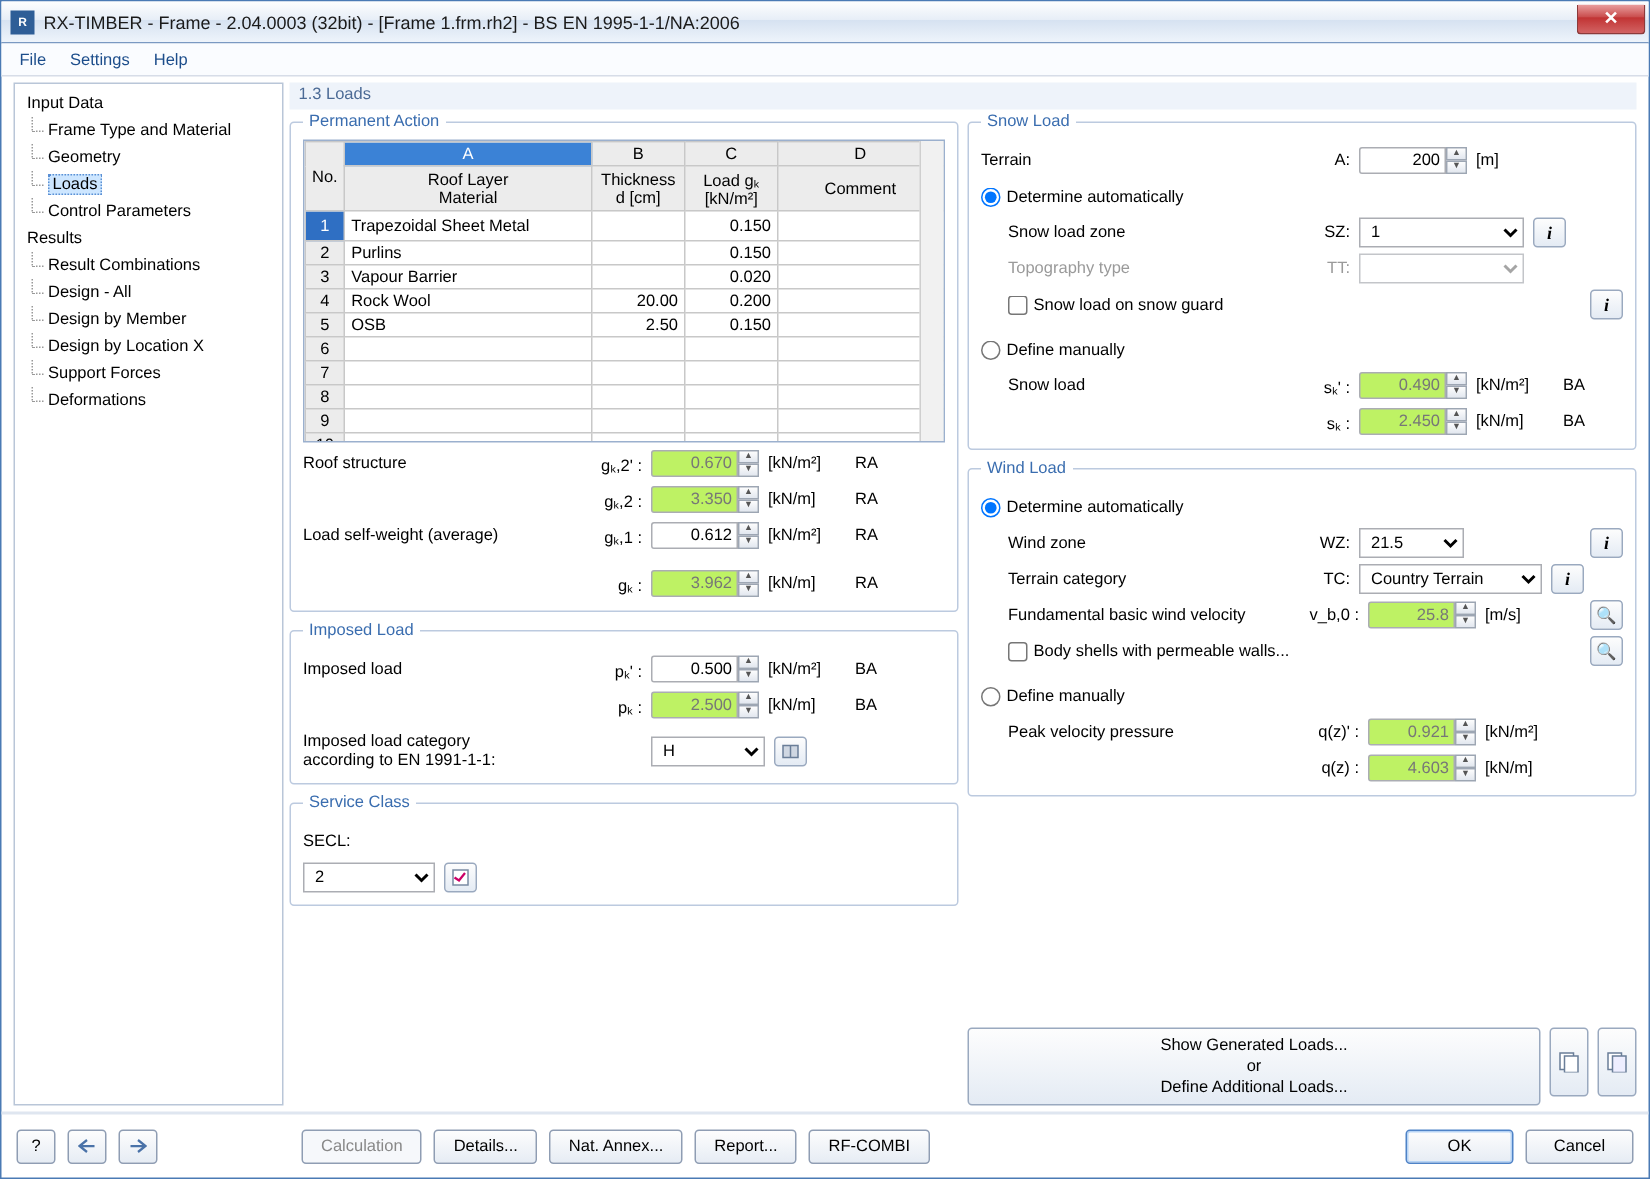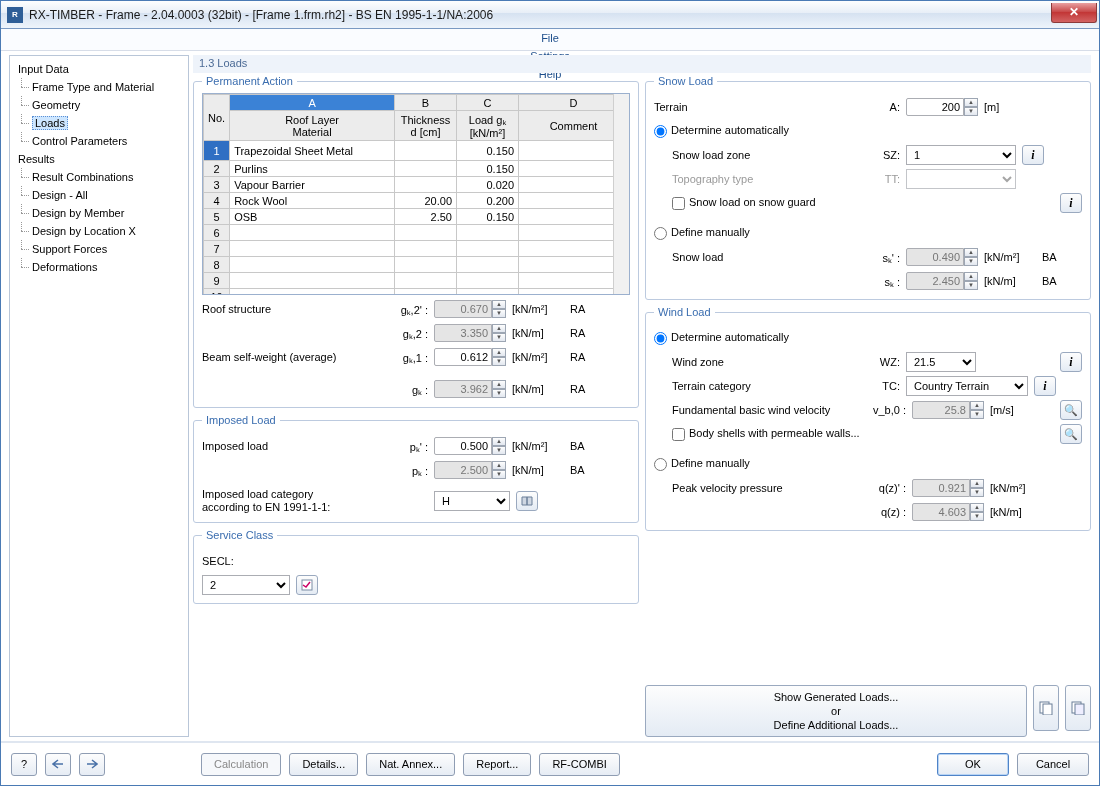--- a/index.html
+++ b/index.html
@@ -8,21 +8,21 @@
 
 .window { width: 1100px; height: 786px; border: 1px solid #4a7ab4; display: flex; flex-direction: column; background: #fff; }
 .titlebar { height: 28px; background: linear-gradient(#fdfefe,#e7eef7 45%,#d6e2f1 46%,#eef4fb); display: flex; align-items: center; padding: 0 0 0 6px; border-bottom: 1px solid #7a99c2; }
 .titlebar img.icon, .titlebar .app-icon { width: 16px; height: 16px; margin-right: 6px; }
 .app-icon { display:inline-flex; align-items:center; justify-content:center; background:#2e5e97; color:#fff; font-size:8px; font-weight:bold; }
 .titlebar-text { color: #1a1a1a; font-size: 12px; text-align: center; }
 .titlebar-buttons { margin-left: auto; display:flex; }
 .titlebar-btn { width: 46px; height: 20px; margin-top: -4px; border: 1px solid #8aa2c0; border-top:none; display:flex; align-items:center; justify-content:center; font-size:10px; background:linear-gradient(#f2f6fb,#e0e9f4); }
 .titlebar-btn.close { background: linear-gradient(#e9a0a0,#c94b4b 45%,#c13333 46%,#d26363); border-color:#8c3a3a; color:#fff; width:46px; border-top-right-radius:0; border-bottom-right-radius:3px; border-bottom-left-radius:3px; font-weight:bold; font-size:12px; margin-right:2px; }
 
-.menubar { height: 22px; background: #fafcff; border-bottom: 1px solid #d7dde8; display:flex; align-items:center; padding: 0 4px; flex-direction: column; }
+.menubar { height: 22px; background: #fafcff; border-bottom: 1px solid #d7dde8; display:flex; align-items:center; padding: 0 4px; }
 .menubar span { padding: 3px 8px 3px 8px; color: #1c4d8b; cursor:default; }
 
 .client { flex: 1; display:flex; flex-direction: column; padding: 0 0 0 0; }
 .body-row { flex:1; display:flex; }
 
 
 .tree-panel { width: 180px; border: 1px solid #b9c6d8; margin: 4px 4px 4px 8px; padding: 4px 6px 4px 8px; background:#fff; overflow:hidden; }
 .tree-root > div { line-height: 16px; }
 .tree-item { padding: 1px 0 1px 0; cursor: default; }
 .tree-child { padding-left: 14px; position: relative; }
@@ -53,21 +53,21 @@
 
 
 .frow { display:flex; align-items:center; gap:6px; margin-top:4px; height:20px; }
 .frow .lab { flex:0 0 180px; }
 .frow .lab-wide { flex:0 0 200px; }
 .frow .sym { width:40px; text-align:right; }
 .spin { display:inline-flex; align-items:center; }
 .spin input { width:58px; height:18px; text-align:right; padding-right:3px; border:1px solid #abadb3; border-radius:2px 0 0 2px; font-size:11px; }
 .spin .btns { display:flex; flex-direction:column; }
 .spin .btns div { width:14px; height:9px; border:1px solid #9da6b3; background:linear-gradient(#fdfdfd,#e2e7ef); font-size:6px; line-height:7px; text-align:center; color:#555; }
-.spin.disabled input { background:#e5e5e5; color:#777; }
+.spin.disabled input { background:#bef264; color:#777; }
 .unit { width:52px; }
 .tag { width:22px; }
 .sel { height:20px; border:1px solid #abadb3; background:#fff; font-size:11px; padding-left:3px; }
 .btn-icon { width:22px; height:20px; border:1px solid #9aa9bf; background:linear-gradient(#fdfdfd,#e4ebf4); border-radius:3px; display:inline-flex; align-items:center; justify-content:center; font-weight:bold; font-family: Georgia,serif; font-style:italic; font-size:12px; }
 .btn-iconn { width:22px; height:20px; border:1px solid #9aa9bf; background:linear-gradient(#fdfdfd,#e4ebf4); border-radius:3px; display:inline-flex; align-items:center; justify-content:center; }
 input[type=radio], input[type=checkbox] { margin-right:4px; vertical-align:middle; }
 .muted { color:#9a9a9a; }
 
 
 .footer { height: 44px; border-top: 2px solid #dfe6f0; display:flex; align-items:center; padding: 0 10px; gap:8px; }
@@ -241,21 +241,21 @@
                     <input disabled="" value="3.350" style="">
                     <span class="btns">
                       <div>▲</div>
                       <div>▼</div>
                     </span>
                   </span>
                 <span class="unit">[kN/m]</span>
                 <span class="tag">RA</span>
               </div>
               <div class="frow">
-                <span class="lab">Beam self-weight (average)</span>
+                <span class="lab">Load self-weight (average)</span>
                 <span class="sym">gₖ,1 :</span>
                 <span class="spin">
                     <input value="0.612" style="">
                     <span class="btns">
                       <div>▲</div>
                       <div>▼</div>
                     </span>
                   </span>
                 <span class="unit">[kN/m²]</span>
                 <span class="tag">RA</span>

